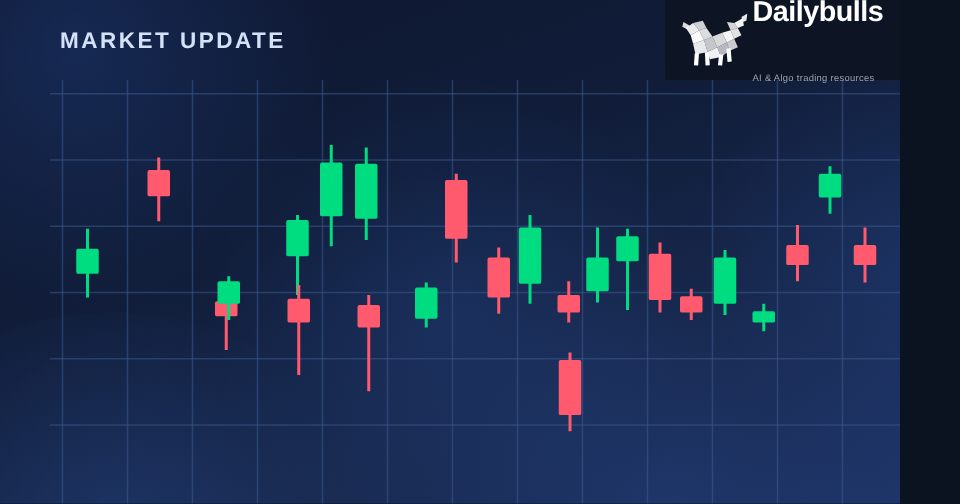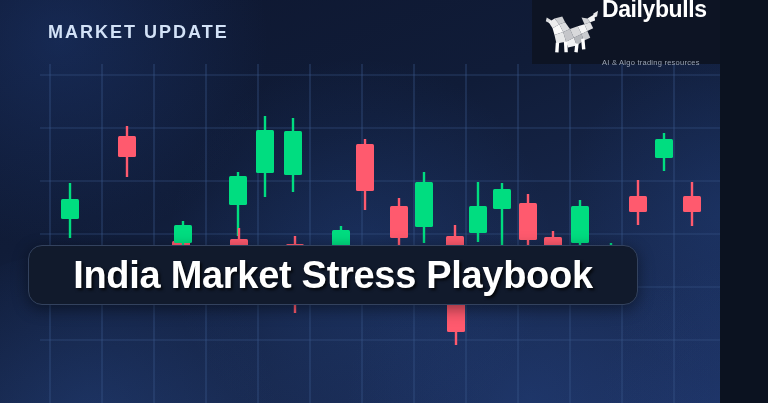--- a/index.html
+++ b/index.html
@@ -223,17 +223,14 @@
         <polygon points="14,20 24,26 20,32 12,28" opacity="0.85"></polygon>
         <polygon points="110,12 120,6 118,18 112,20" opacity="0.9"></polygon>
       </g>
     </svg>
     <div class="txt">
       <div class="wm">Dailybulls</div>
       <div class="tag">AI &amp; Algo trading resources</div>
     </div>
   </div>
 
-  <div id="titlebar">
-    <h1>India Market Stress Playbook</h1>
-  </div>
 
 </div>
 
 </body></html>

